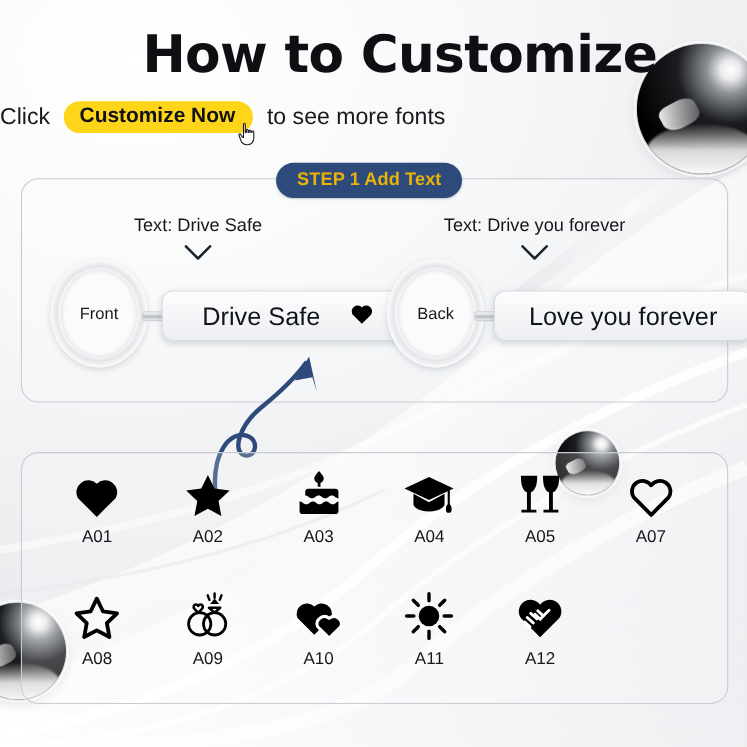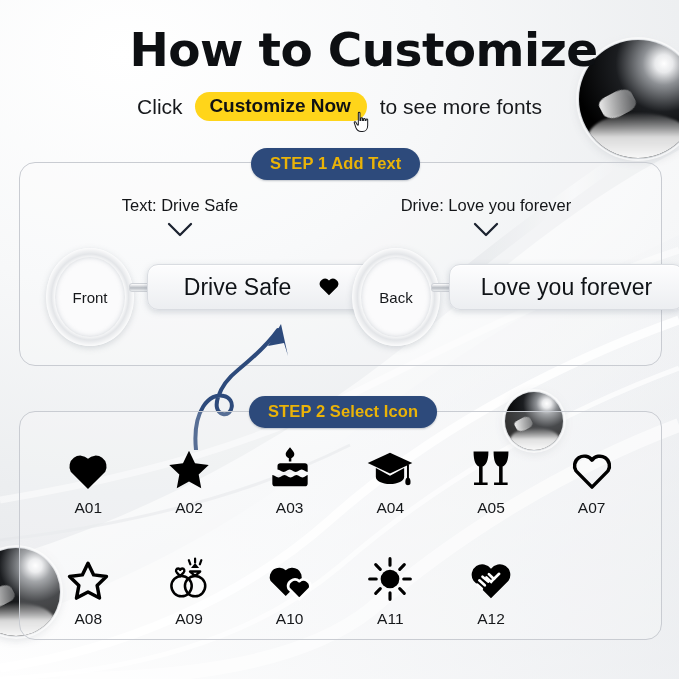--- a/index.html
+++ b/index.html
@@ -48,21 +48,21 @@
   #sphere-bl{left:-28px;top:548px;width:88px;height:88px;}
 
   
   .title{
     position:absolute;left:0;right:0;top:22px;text-align:center;
     font-size:47px;font-weight:bold;letter-spacing:-.6px;color:#0d0f12;
     font-family:"DejaVu Sans","Liberation Sans",sans-serif;
     margin-left:48px;
   }
   .subline{
-    position:absolute;left:0;right:0;top:92px;text-align:center;
+    position:absolute;left:0;right:0;top:92px;text-align:left;
     font-size:21px;color:#17191c;white-space:nowrap;
   }
   .subline .pill{
     display:inline-block;position:relative;
     background:#FFD51A;border-radius:16px;
     padding:3px 16px 4px 14px;margin:0 7px;
     font-size:19px;font-weight:bold;color:#101214;
     vertical-align:2px;
   }
   .cursor-ic{position:absolute;right:-6px;bottom:-13px;width:22px;height:24px;}
@@ -91,21 +91,21 @@
   
   .kc{position:absolute;top:196px;}
   #kc-left{left:30px;}
   #kc-right{left:336px;}
   .kc .caption{
     position:absolute;top:0;left:0;width:300px;text-align:center;
     font-size:16.5px;color:#141619;white-space:nowrap;
   }
   .kc .chev{position:absolute;top:26px;left:0;width:300px;text-align:center;}
   .ring{
-    position:absolute;top:52px;left:16px;width:88px;height:98px;border-radius:50%;
+    position:absolute;top:40px;left:16px;width:88px;height:98px;border-radius:50%;
     background:
       radial-gradient(ellipse at 50% 50%, rgba(255,255,255,0) 52%, rgba(255,255,255,.9) 55%, #e3e5e8 62%, #ffffff 72%, #b9bcc1 80%, #ffffff 88%, #f4f5f6 100%);
     box-shadow:0 2px 6px rgba(130,138,150,.30);
   }
   .ring::before{
     content:"";position:absolute;left:9px;top:9px;right:9px;bottom:9px;border-radius:50%;
     background:#fbfbfc;box-shadow:inset 0 0 5px rgba(160,168,178,.45);
   }
   .ring .rlabel{
     position:absolute;inset:0;display:flex;align-items:center;justify-content:center;
@@ -128,21 +128,21 @@
     border-radius:3px;border:1px solid #cfd2d7;
   }
   #conn-left{left:99px;}
   #conn-right{left:95px;}
 
   
   #swoosh{position:absolute;left:180px;top:300px;width:130px;height:150px;}
 
   
   .grid{
-    position:absolute;left:38px;top:446px;width:604px;
+    position:absolute;left:38px;top:427px;width:604px;
     display:grid;grid-template-columns:repeat(6,1fr);row-gap:40px;
   }
   .cell{display:flex;flex-direction:column;align-items:center;}
   .cell .glyph{height:44px;display:flex;align-items:flex-end;justify-content:center;}
   .cell .code{margin-top:9px;font-size:15.5px;color:#16181b;}
 </style>
 </head>
 <body>
 
 <div id="stage">
@@ -224,42 +224,41 @@
       <span>Drive Safe</span>
       <span class="hrt">
         <svg width="22" height="20" viewBox="0 0 24 22">
             <path d="M12 21.3 2.6 11.9A5.9 5.9 0 0 1 12 4.9a5.9 5.9 0 0 1 9.4 7z" fill="#000"></path>
           </svg>
       </span>
     </div>
   </div>
 
   <div class="kc" id="kc-right">
-    <div class="caption">Drive: Love you forever</div>
+    <div class="caption">Text: Drive you forever</div>
     <div class="chev">
       <svg width="26" height="16" viewBox="0 0 26 16">
           <path d="M2 2 L13 13 L24 2" fill="none" stroke="#1c2330" stroke-width="2.3" stroke-linecap="round" stroke-linejoin="round"></path>
         </svg>
     </div>
     <div class="ring">
       <div class="rlabel">Back</div>
     </div>
     <div class="connector" id="conn-right"></div>
     <div class="plate" id="plate-right">
       <span>Love you forever</span>
     </div>
   </div>
 
   <svg id="swoosh" viewBox="0 0 130 150">
     <path d="M16 150 C12 110 30 92 44 96 C56 99 53 116 43 114 C30 111 38 86 58 70 C74 57 88 44 98 30" fill="none" stroke="#2d4a7b" stroke-width="4" stroke-linecap="round"></path>
     <path d="M101 24 L88 46 L104 43 L108 56 Z" fill="#2d4a7b"></path>
   </svg>
 
   <div class="panel" id="panel2"></div>
-  <div class="badge" id="badge2">STEP 2 Select Icon</div>
 
   <div class="grid">
 
     <div class="cell">
       <span class="glyph">
         <svg width="44" height="40" viewBox="0 0 24 22">
             <path d="M12 21.4 2.5 11.9A6 6 0 0 1 12 4.8a6 6 0 0 1 9.5 7.1z" fill="#000"></path>
           </svg>
       </span>
       <span class="code">A01</span>

